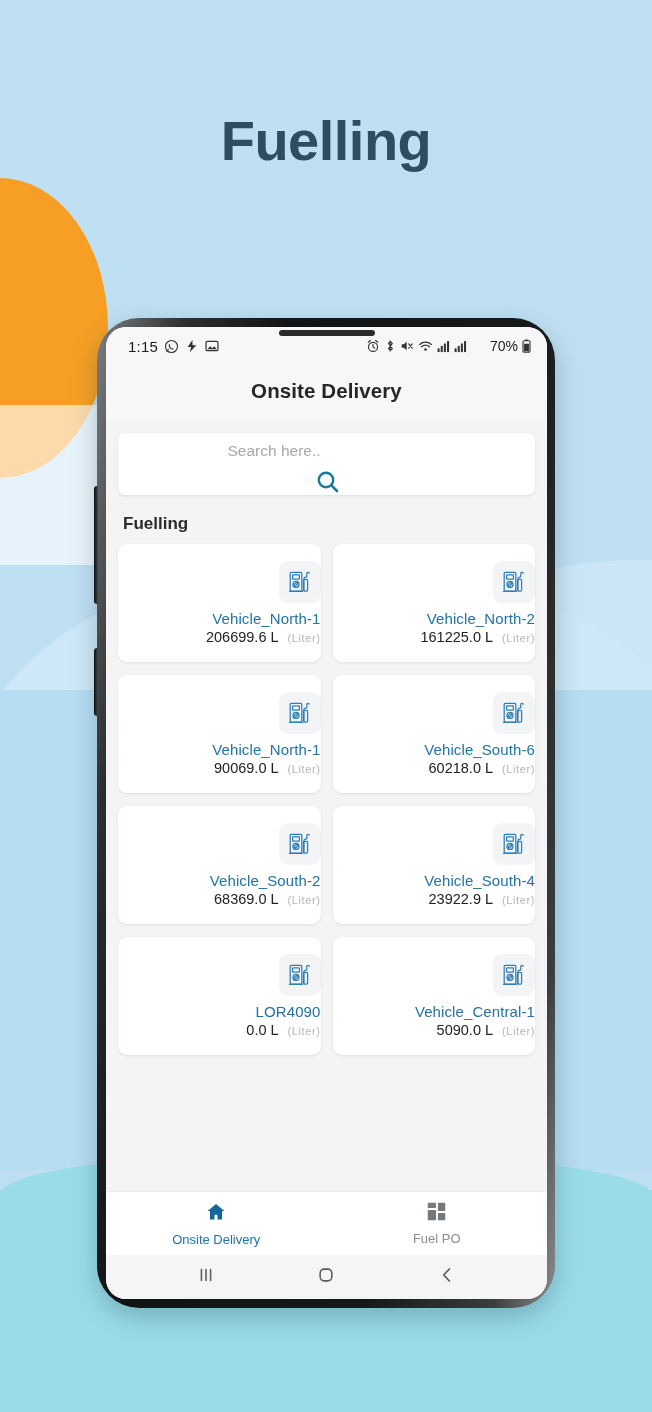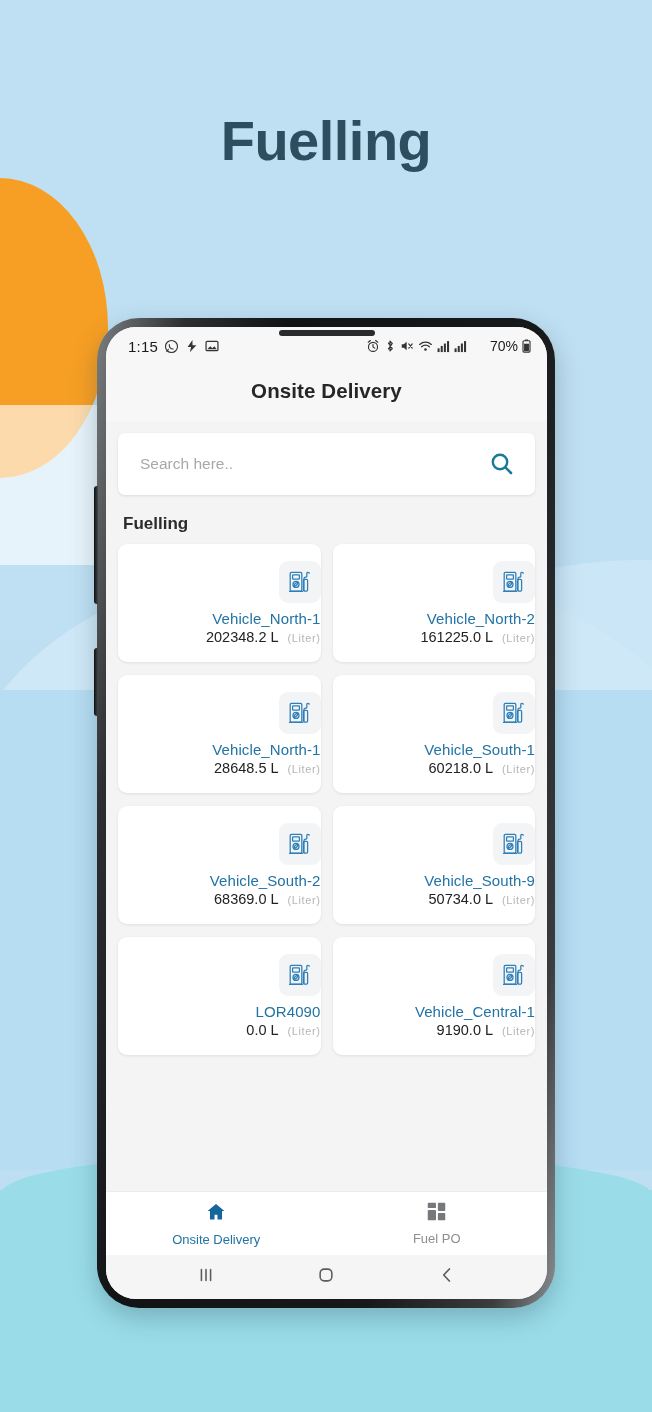--- a/index.html
+++ b/index.html
@@ -69,21 +69,21 @@
     width:458px; height:990px;
     border-radius:42px;
     background:linear-gradient(100deg,#7b7e80 0%,#2c2e30 14%,#121314 30%,#17181a 70%,#3a3c3e 90%,#8a8d8f 100%);
     padding:9px 8px 9px 9px;
     box-shadow:0 10px 26px rgba(30,60,80,0.28);
   }
   .phone-inner{
     position:relative;
     width:100%; height:100%;
     background:#f7f7f8;
-    border-radius:30px;
+    border-radius:20px;
     overflow:hidden;
   }
   .speaker{
     position:absolute; left:50%; top:3px; transform:translateX(-50%);
     width:96px; height:6px; border-radius:4px;
     background:#2a2b2d;
   }
   .btn-vol{
     position:absolute; left:-3px; top:168px; width:4px; height:118px;
     background:linear-gradient(90deg,#0c0d0e,#45484a);
@@ -126,20 +126,21 @@
     overflow:hidden;
   }
   .search-card{
     background:#ffffff;
     border-radius:7px;
     height:62px;
     display:flex; align-items:center; justify-content:space-between;
     padding:0 20px 0 22px;
     box-shadow:0 1px 3px rgba(0,0,0,0.10);
     margin-top:6px;
+    flex-direction:column;
   }
   .search-input{
     border:none; outline:none; background:transparent;
     font-family:"Liberation Sans", sans-serif;
     font-size:15.5px; color:#3a3a3a; flex:1;
   }
   .search-input::placeholder{ color:#a6a9ac; }
   .search-icon svg{ display:block; }
 
   .section-label{
@@ -322,21 +323,21 @@
               <circle cx="9" cy="15.4" r="3"></circle>
               <path d="M10.9 13.4c-2.4.3-3.6 1.5-3.9 3.9 2.4-.3 3.6-1.5 3.9-3.9z"></path>
               <path d="M2 22.4h14"></path>
               <path d="M17 22V9.6c0-1 .7-1.6 1.6-1.6h1.2"></path>
               <path d="M19.8 8V4.6c0-.9.7-1.5 1.5-1.1l1.4.9"></path>
               <rect x="16.4" y="10.4" width="4.2" height="11.6" rx="1"></rect>
             </svg>
           </span>
           <span class="card-title">Vehicle_North-1</span>
           <span class="card-sub">
-            <span class="card-val">202348.2 L</span>
+            <span class="card-val">206699.6 L</span>
             <span class="card-unit">(Liter)</span>
           </span>
         </div>
 
         <div class="card">
           <span class="card-icon">
             <svg width="26" height="26" viewBox="0 0 26 26" fill="none" stroke="#2f7fb8" stroke-width="1.25">
               <rect x="3.2" y="3.4" width="11.6" height="18.6" rx="1.1"></rect>
               <rect x="5.6" y="5.8" width="6.8" height="4.2" rx="0.6"></rect>
               <circle cx="9" cy="15.4" r="3"></circle>
@@ -362,39 +363,39 @@
               <circle cx="9" cy="15.4" r="3"></circle>
               <path d="M10.9 13.4c-2.4.3-3.6 1.5-3.9 3.9 2.4-.3 3.6-1.5 3.9-3.9z"></path>
               <path d="M2 22.4h14"></path>
               <path d="M17 22V9.6c0-1 .7-1.6 1.6-1.6h1.2"></path>
               <path d="M19.8 8V4.6c0-.9.7-1.5 1.5-1.1l1.4.9"></path>
               <rect x="16.4" y="10.4" width="4.2" height="11.6" rx="1"></rect>
             </svg>
           </span>
           <span class="card-title">Vehicle_North-1</span>
           <span class="card-sub">
-            <span class="card-val">28648.5 L</span>
-            <span class="card-unit">(Liter)</span>
-          </span>
-        </div>
-
-        <div class="card">
-          <span class="card-icon">
-            <svg width="26" height="26" viewBox="0 0 26 26" fill="none" stroke="#2f7fb8" stroke-width="1.25">
-              <rect x="3.2" y="3.4" width="11.6" height="18.6" rx="1.1"></rect>
-              <rect x="5.6" y="5.8" width="6.8" height="4.2" rx="0.6"></rect>
-              <circle cx="9" cy="15.4" r="3"></circle>
-              <path d="M10.9 13.4c-2.4.3-3.6 1.5-3.9 3.9 2.4-.3 3.6-1.5 3.9-3.9z"></path>
-              <path d="M2 22.4h14"></path>
-              <path d="M17 22V9.6c0-1 .7-1.6 1.6-1.6h1.2"></path>
-              <path d="M19.8 8V4.6c0-.9.7-1.5 1.5-1.1l1.4.9"></path>
-              <rect x="16.4" y="10.4" width="4.2" height="11.6" rx="1"></rect>
-            </svg>
-          </span>
-          <span class="card-title">Vehicle_South-1</span>
+            <span class="card-val">90069.0 L</span>
+            <span class="card-unit">(Liter)</span>
+          </span>
+        </div>
+
+        <div class="card">
+          <span class="card-icon">
+            <svg width="26" height="26" viewBox="0 0 26 26" fill="none" stroke="#2f7fb8" stroke-width="1.25">
+              <rect x="3.2" y="3.4" width="11.6" height="18.6" rx="1.1"></rect>
+              <rect x="5.6" y="5.8" width="6.8" height="4.2" rx="0.6"></rect>
+              <circle cx="9" cy="15.4" r="3"></circle>
+              <path d="M10.9 13.4c-2.4.3-3.6 1.5-3.9 3.9 2.4-.3 3.6-1.5 3.9-3.9z"></path>
+              <path d="M2 22.4h14"></path>
+              <path d="M17 22V9.6c0-1 .7-1.6 1.6-1.6h1.2"></path>
+              <path d="M19.8 8V4.6c0-.9.7-1.5 1.5-1.1l1.4.9"></path>
+              <rect x="16.4" y="10.4" width="4.2" height="11.6" rx="1"></rect>
+            </svg>
+          </span>
+          <span class="card-title">Vehicle_South-6</span>
           <span class="card-sub">
             <span class="card-val">60218.0 L</span>
             <span class="card-unit">(Liter)</span>
           </span>
         </div>
 
         <div class="card">
           <span class="card-icon">
             <svg width="26" height="26" viewBox="0 0 26 26" fill="none" stroke="#2f7fb8" stroke-width="1.25">
               <rect x="3.2" y="3.4" width="11.6" height="18.6" rx="1.1"></rect>
@@ -420,23 +421,23 @@
               <rect x="3.2" y="3.4" width="11.6" height="18.6" rx="1.1"></rect>
               <rect x="5.6" y="5.8" width="6.8" height="4.2" rx="0.6"></rect>
               <circle cx="9" cy="15.4" r="3"></circle>
               <path d="M10.9 13.4c-2.4.3-3.6 1.5-3.9 3.9 2.4-.3 3.6-1.5 3.9-3.9z"></path>
               <path d="M2 22.4h14"></path>
               <path d="M17 22V9.6c0-1 .7-1.6 1.6-1.6h1.2"></path>
               <path d="M19.8 8V4.6c0-.9.7-1.5 1.5-1.1l1.4.9"></path>
               <rect x="16.4" y="10.4" width="4.2" height="11.6" rx="1"></rect>
             </svg>
           </span>
-          <span class="card-title">Vehicle_South-9</span>
-          <span class="card-sub">
-            <span class="card-val">50734.0 L</span>
+          <span class="card-title">Vehicle_South-4</span>
+          <span class="card-sub">
+            <span class="card-val">23922.9 L</span>
             <span class="card-unit">(Liter)</span>
           </span>
         </div>
 
         <div class="card">
           <span class="card-icon">
             <svg width="26" height="26" viewBox="0 0 26 26" fill="none" stroke="#2f7fb8" stroke-width="1.25">
               <rect x="3.2" y="3.4" width="11.6" height="18.6" rx="1.1"></rect>
               <rect x="5.6" y="5.8" width="6.8" height="4.2" rx="0.6"></rect>
               <circle cx="9" cy="15.4" r="3"></circle>
@@ -462,21 +463,21 @@
               <circle cx="9" cy="15.4" r="3"></circle>
               <path d="M10.9 13.4c-2.4.3-3.6 1.5-3.9 3.9 2.4-.3 3.6-1.5 3.9-3.9z"></path>
               <path d="M2 22.4h14"></path>
               <path d="M17 22V9.6c0-1 .7-1.6 1.6-1.6h1.2"></path>
               <path d="M19.8 8V4.6c0-.9.7-1.5 1.5-1.1l1.4.9"></path>
               <rect x="16.4" y="10.4" width="4.2" height="11.6" rx="1"></rect>
             </svg>
           </span>
           <span class="card-title">Vehicle_Central-1</span>
           <span class="card-sub">
-            <span class="card-val">9190.0 L</span>
+            <span class="card-val">5090.0 L</span>
             <span class="card-unit">(Liter)</span>
           </span>
         </div>
       </div>
     </div>
 
     <div class="bottomnav">
       <div class="navitem active">
         <span>
           <svg width="22" height="22" viewBox="0 0 24 24" fill="#15669c">

